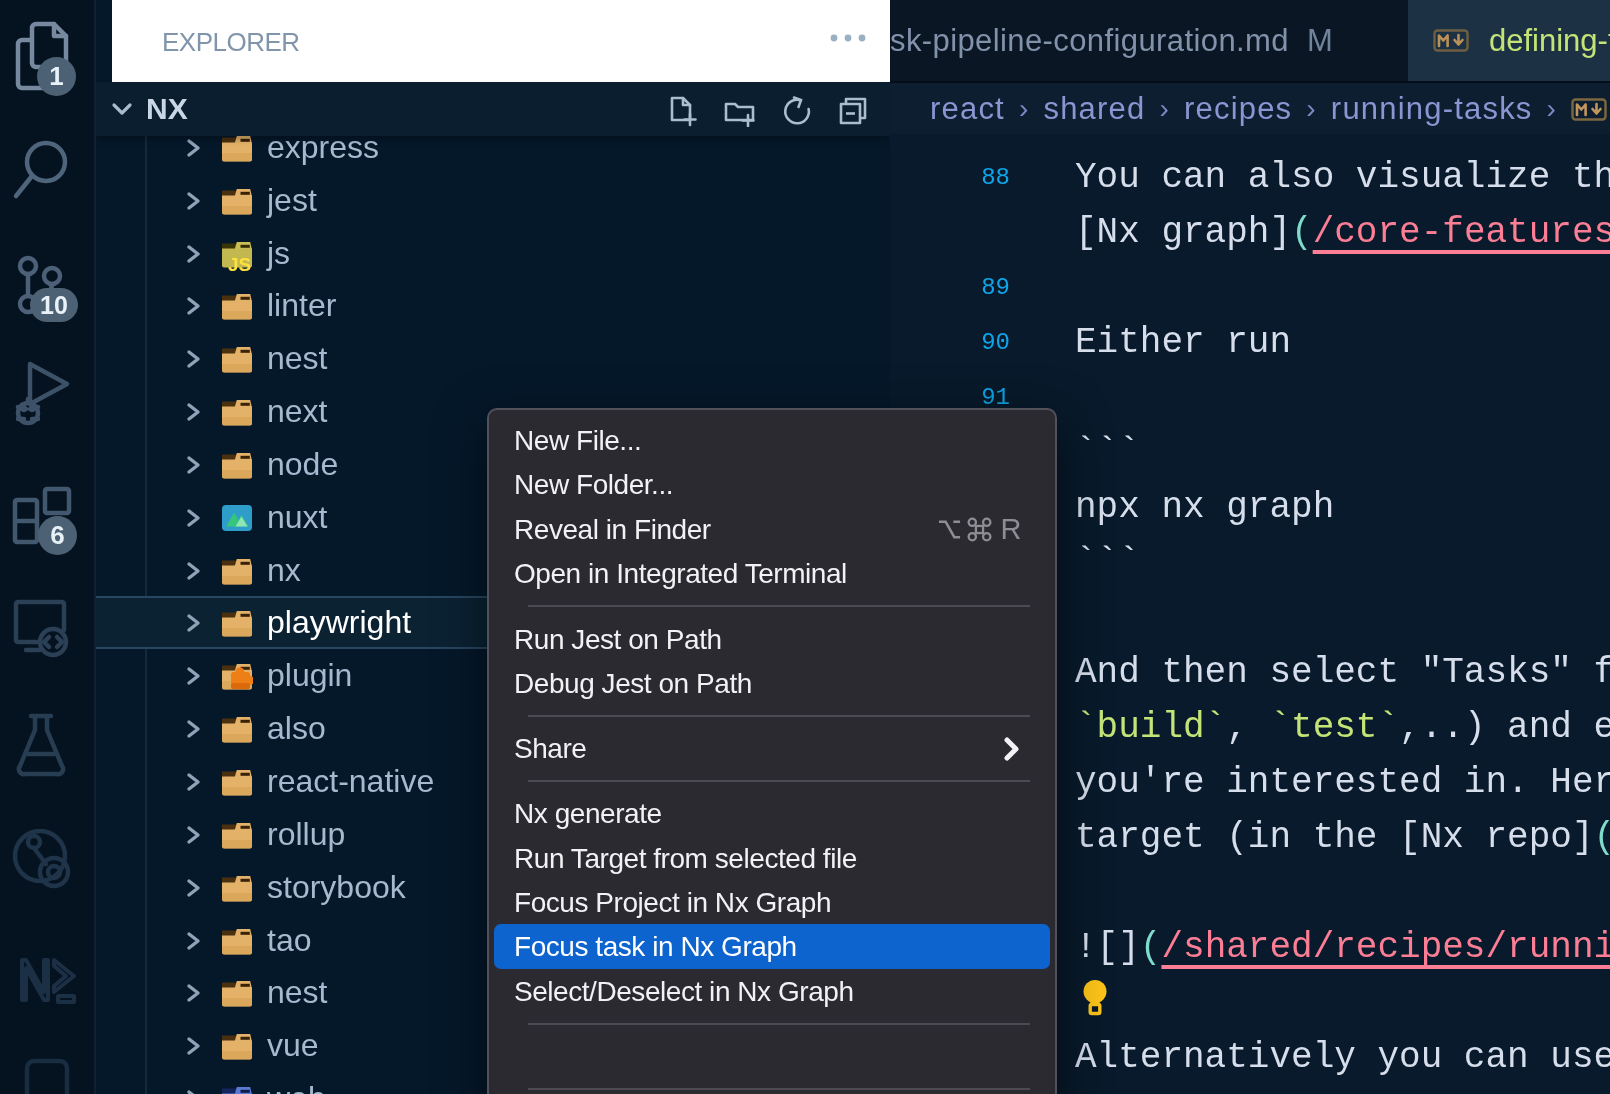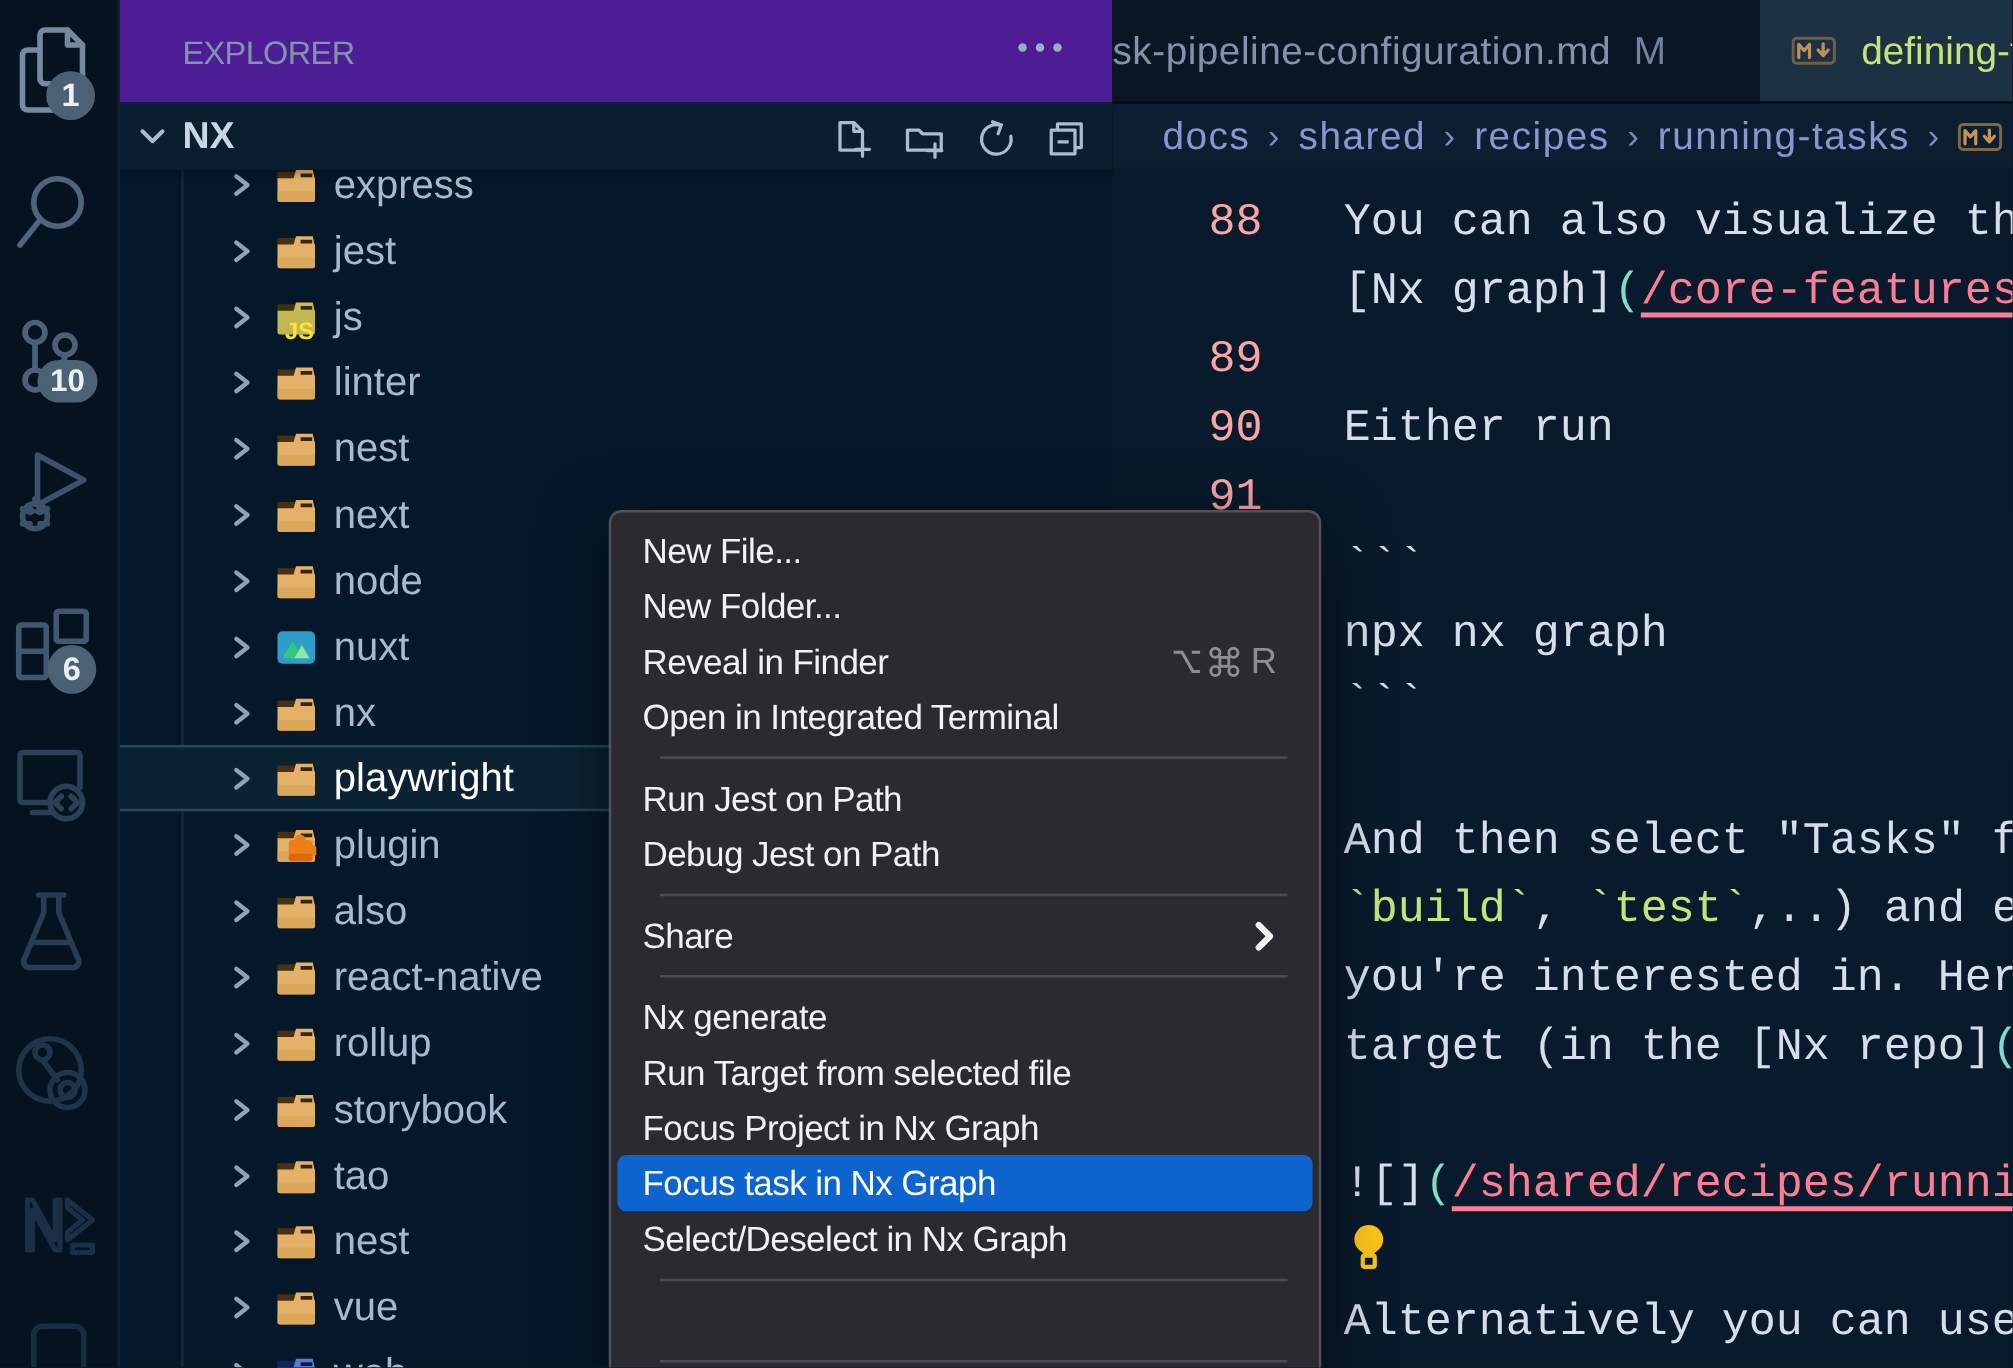--- a/index.html
+++ b/index.html
@@ -4,21 +4,21 @@
 <style>
   * { margin:0; padding:0; box-sizing:border-box; }
   html,body { width:1610px; height:1094px; overflow:hidden; background:#081a2b;
     font-family:"Liberation Sans", sans-serif; }
   #app { position:relative; width:1610px; height:1094px; overflow:hidden; }
   .abs { position:absolute; }
   #abar { left:0; top:0; width:96px; height:1094px; background:#05121f; border-right:2px solid #0f2033; overflow:hidden;}
   .badge { position:absolute; background:#4d6174; color:#e9f1f8; font-weight:700;
     display:flex; align-items:center; justify-content:center; border-radius:22px; }
   #sbar { left:96px; top:0; width:794px; height:1094px; background:#05182a; overflow:hidden; }
-  #xhead { position:absolute; left:0; top:0; width:794px; height:82px; background:#4c1d95;}
+  #xhead { position:absolute; left:16px; top:0; width:794px; height:82px; background:#ffffff;}
   #nxrow { position:absolute; left:0; top:82px; width:794px; height:54px; background:#0a1e2f;
     display:flex; align-items:center; box-shadow:0 4px 6px rgba(0,0,0,0.26); z-index:3;}
   .guide { position:absolute; left:49px; top:136px; width:2px; height:958px; background:#14293c; }
   .trow { position:absolute; left:0; width:794px; height:53px; display:flex; align-items:center;
     color:#a6b9cf; font-size:32px; padding-left:88px; }
   .trow .lbl { margin-left:14px; white-space:nowrap; }
   .chev { flex:0 0 auto; margin-right:17px; }
   .fic  { flex:0 0 auto; width:32px; height:30px; }
   #selrow { background:#0b2233; border-top:2px solid #28465f; border-bottom:2px solid #28465f;
     color:#ffffff; }
@@ -28,22 +28,22 @@
     display:flex; align-items:center; overflow:hidden; }
   #atab .t { color:#c5e478; font-size:31px; white-space:nowrap; margin-left:20px; }
   #itab { position:absolute; left:0px; top:0; width:460px; height:81px; display:flex;
     align-items:center; overflow:hidden; }
   #itab .t { color:#8292ab; font-size:31px; white-space:nowrap; letter-spacing:0.4px; }
   #itab .m { color:#72839c; font-size:31px; margin-left:18px; }
   #bcrumb { position:absolute; left:0; top:81px; width:720px; height:53px; background:#0d1e30;
     border-top:2px solid #040e1a; display:flex; align-items:center; padding-left:40px;
     color:#8a95d2; font-size:31px; letter-spacing:1.2px; }
   .bsep { margin:0 14px; font-size:28px; color:#7d88c4; }
-  .ln { position:absolute; left:0px; width:120px; text-align:right; color:#fca5a5;
-    font-family:"Liberation Mono", monospace; font-size:36px; line-height:54px; }
+  .ln { position:absolute; left:0px; width:120px; text-align:right; color:#0ea5e9;
+    font-family:"Liberation Mono", monospace; font-size:24px; line-height:54px; }
   .cl { position:absolute; left:185px; color:#d6deeb; font-family:"Liberation Mono", monospace;
     font-size:36px; line-height:54px; white-space:pre; }
   .pk { color:#fb7e95; text-decoration:underline; text-decoration-thickness:4px; text-underline-offset:8px; }
   .tl { color:#7fdbca; }
   .gr { color:#c5e478; }
   #menu { left:487px; top:408px; width:570px; height:706px; background:#2c2a31;
     border:2px solid #525058; border-radius:10px; box-shadow:0 14px 50px rgba(0,0,0,0.55); z-index:50; }
   .mi { position:absolute; left:0; width:566px; height:45px; display:flex; align-items:center;
     padding:0 34px 0 25px; color:#f2f1f4; font-size:28px; letter-spacing:-0.45px; }
   .mi .key { margin-left:auto; color:#8e8d94; }
@@ -405,21 +405,21 @@
             <svg width="36" height="23" viewBox="0 0 36 23" fill="none">
               <rect x="1.5" y="1.5" width="33" height="20" rx="3" stroke="#6f5e41" stroke-width="2.4"></rect>
               <path d="M6 17 V6.5 l4.3 5 4.3 -5 V17" stroke="#bb9158" stroke-width="2.6" stroke-linejoin="round" stroke-linecap="round"></path>
               <path d="M25.5 6 v8.5 M21.5 11 l4 4.5 4 -4.5" stroke="#bb9158" stroke-width="2.6" stroke-linejoin="round" stroke-linecap="round"></path>
             </svg>
           </span>
           <span class="t">defining-tas</span>
         </div>
 </div>
 <div id="bcrumb">
-        <span>docs</span>
+        <span>react</span>
         <span class="bsep">›</span>
         <span>shared</span>
         <span class="bsep">›</span>
         <span>recipes</span>
         <span class="bsep">›</span>
         <span>running-tasks</span>
         <span class="bsep">›</span>
         <span style="display:flex;margin-top:2px">
           <svg width="36" height="23" viewBox="0 0 36 23" fill="none">
             <rect x="1.5" y="1.5" width="33" height="20" rx="3" stroke="#7c6840" stroke-width="2.4"></rect>

